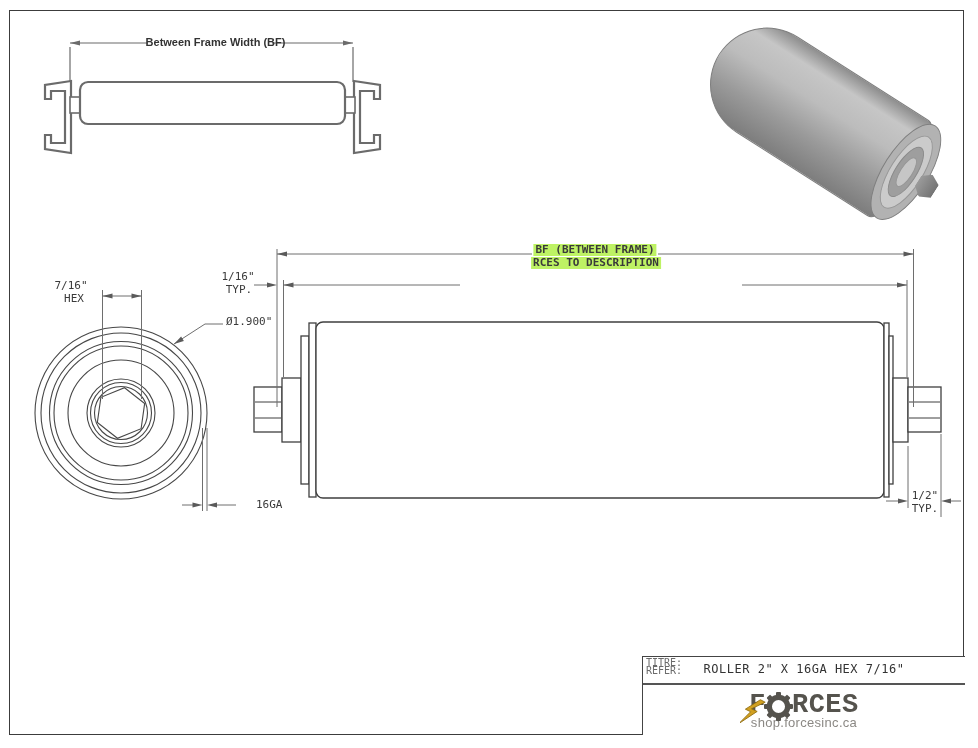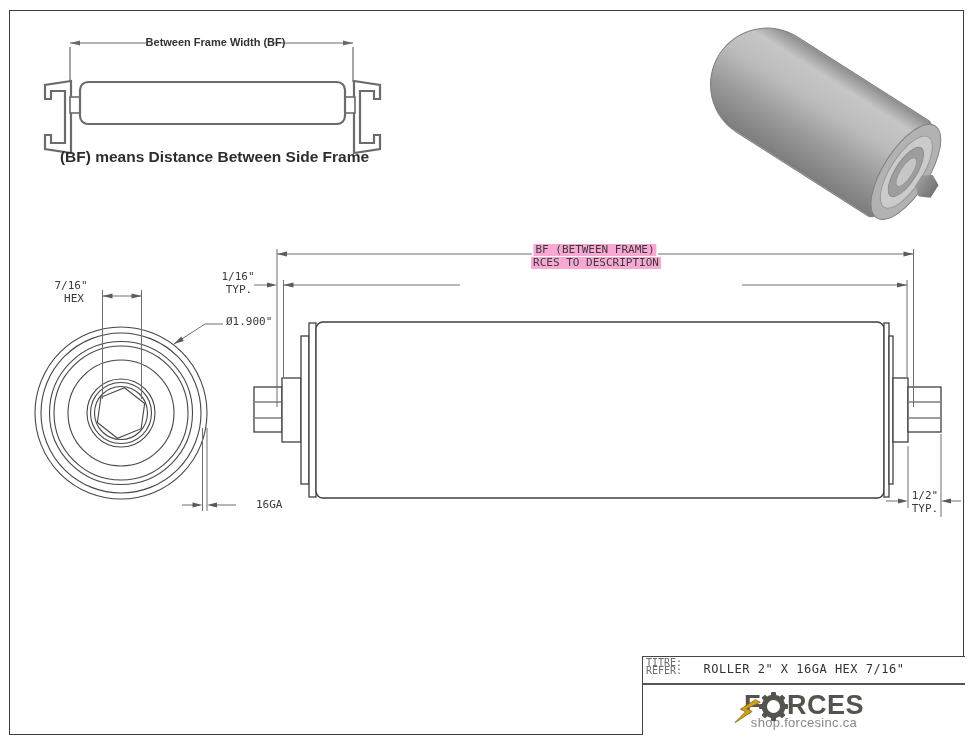--- a/index.html
+++ b/index.html
@@ -6,21 +6,21 @@
   .sheet{position:relative;width:978px;height:748px;background:#ffffff;overflow:hidden;
          font-family:"Liberation Sans",sans-serif;}
   .frame{position:absolute;left:9px;top:10px;width:955px;height:725px;
          border:1.5px solid #3c3c3c;box-sizing:border-box;}
   .art{position:absolute;left:0;top:0;}
 
   
   .cadtxt{position:absolute;font-family:"DejaVu Sans Mono",monospace;font-size:11px;
           color:#3a3a3a;white-space:nowrap;line-height:12px;}
   .ctr{transform:translateX(-50%);}
-  .bg{background:#f9a8d4;padding:0 2px;}
+  .bg{background:#bef264;padding:0 2px;font-weight:bold;}
 
   
   .bftxt{position:absolute;font-family:"Liberation Sans",sans-serif;font-weight:bold;
          color:#333333;white-space:nowrap;padding-left:11px;}
 
   
   .r3d{position:absolute;left:692px;top:20px;width:280px;height:205px;}
   .cyl{position:absolute;left:8px;top:42px;width:242px;height:114px;
        transform:rotate(32.5deg);transform-origin:50% 50%;}
   .cyl-body{position:absolute;left:0;top:0;right:20px;bottom:0;
@@ -45,21 +45,21 @@
   .tblock{position:absolute;left:642px;top:656px;width:323px;height:79px;
           border-top:1px solid #444;border-left:1px solid #444;box-sizing:border-box;background:#fff;}
   .trow1{position:relative;height:28px;border-bottom:2px solid #555;box-sizing:border-box;}
   .tlabels{position:absolute;left:3px;top:2px;font-size:10px;line-height:7.5px;
            color:#6b6b6b;font-family:"DejaVu Sans Mono",monospace;display:flex;flex-direction:column;}
   .ttitle{position:absolute;left:0;right:0;top:5px;text-align:center;
           font-family:"DejaVu Sans Mono",monospace;font-size:12px;letter-spacing:0.5px;color:#333;}
   .trow2{position:relative;height:49px;display:flex;align-items:center;justify-content:center;}
   .logo{position:relative;display:flex;flex-direction:column;align-items:center;margin-top:2px;}
   .logo-word{position:relative;display:flex;align-items:center;
-          font-family:Liberation Sans, sans-serif;font-weight:800;font-size:27px;
+          font-family:Liberation Mono, monospace;font-weight:800;font-size:27px;
           letter-spacing:0.5px;color:#55534d;line-height:26px;}
   .logo-gear{margin:0 -1px -3px -2px;}
   .logo-bolt{position:absolute;left:-9px;bottom:-9px;}
   .logo-site{font-size:13px;font-weight:normal;color:#8b8884;margin-top:-3px;letter-spacing:0.3px;}
 </style>
 </head>
 <body>
 
 <div class="sheet">
 
@@ -174,21 +174,20 @@
       <polygon points="913.5,254 903.5,251.4 903.5,256.6"></polygon>
       <polygon points="283.5,285 293.5,282.4 293.5,287.6"></polygon>
       <polygon points="907,285 897,282.4 897,287.6"></polygon>
       <polygon points="277,285 267,282.4 267,287.6"></polygon>
       <polygon points="908,501 898,498.4 898,503.6"></polygon>
       <polygon points="941,501 951,498.4 951,503.6"></polygon>
     </g>
   </svg>
 
   <div class="bftxt ctr" style="left:210px;top:36px;font-size:11px;">Between Frame Width (BF)</div>
-  <div class="bftxt ctr" style="left:209px;top:148px;font-size:15.5px;color:#2d2d2d;">(BF) means Distance Between Side Frame</div>
 
   <div class="cadtxt ctr" style="left:71px;top:280px;">7/16"</div>
   <div class="cadtxt ctr" style="left:74px;top:293px;">HEX</div>
   <div class="cadtxt" style="left:226px;top:316px;">Ø1.900"</div>
   <div class="cadtxt" style="left:256px;top:499px;">16GA</div>
 
   <div class="cadtxt ctr" style="left:238px;top:271px;">1/16"</div>
   <div class="cadtxt ctr" style="left:239px;top:284px;">TYP.</div>
   <div class="cadtxt ctr bg" style="left:595px;top:244px;">BF (BETWEEN FRAME)</div>
   <div class="cadtxt ctr bg" style="left:596px;top:257px;">RCES TO DESCRIPTION</div>

